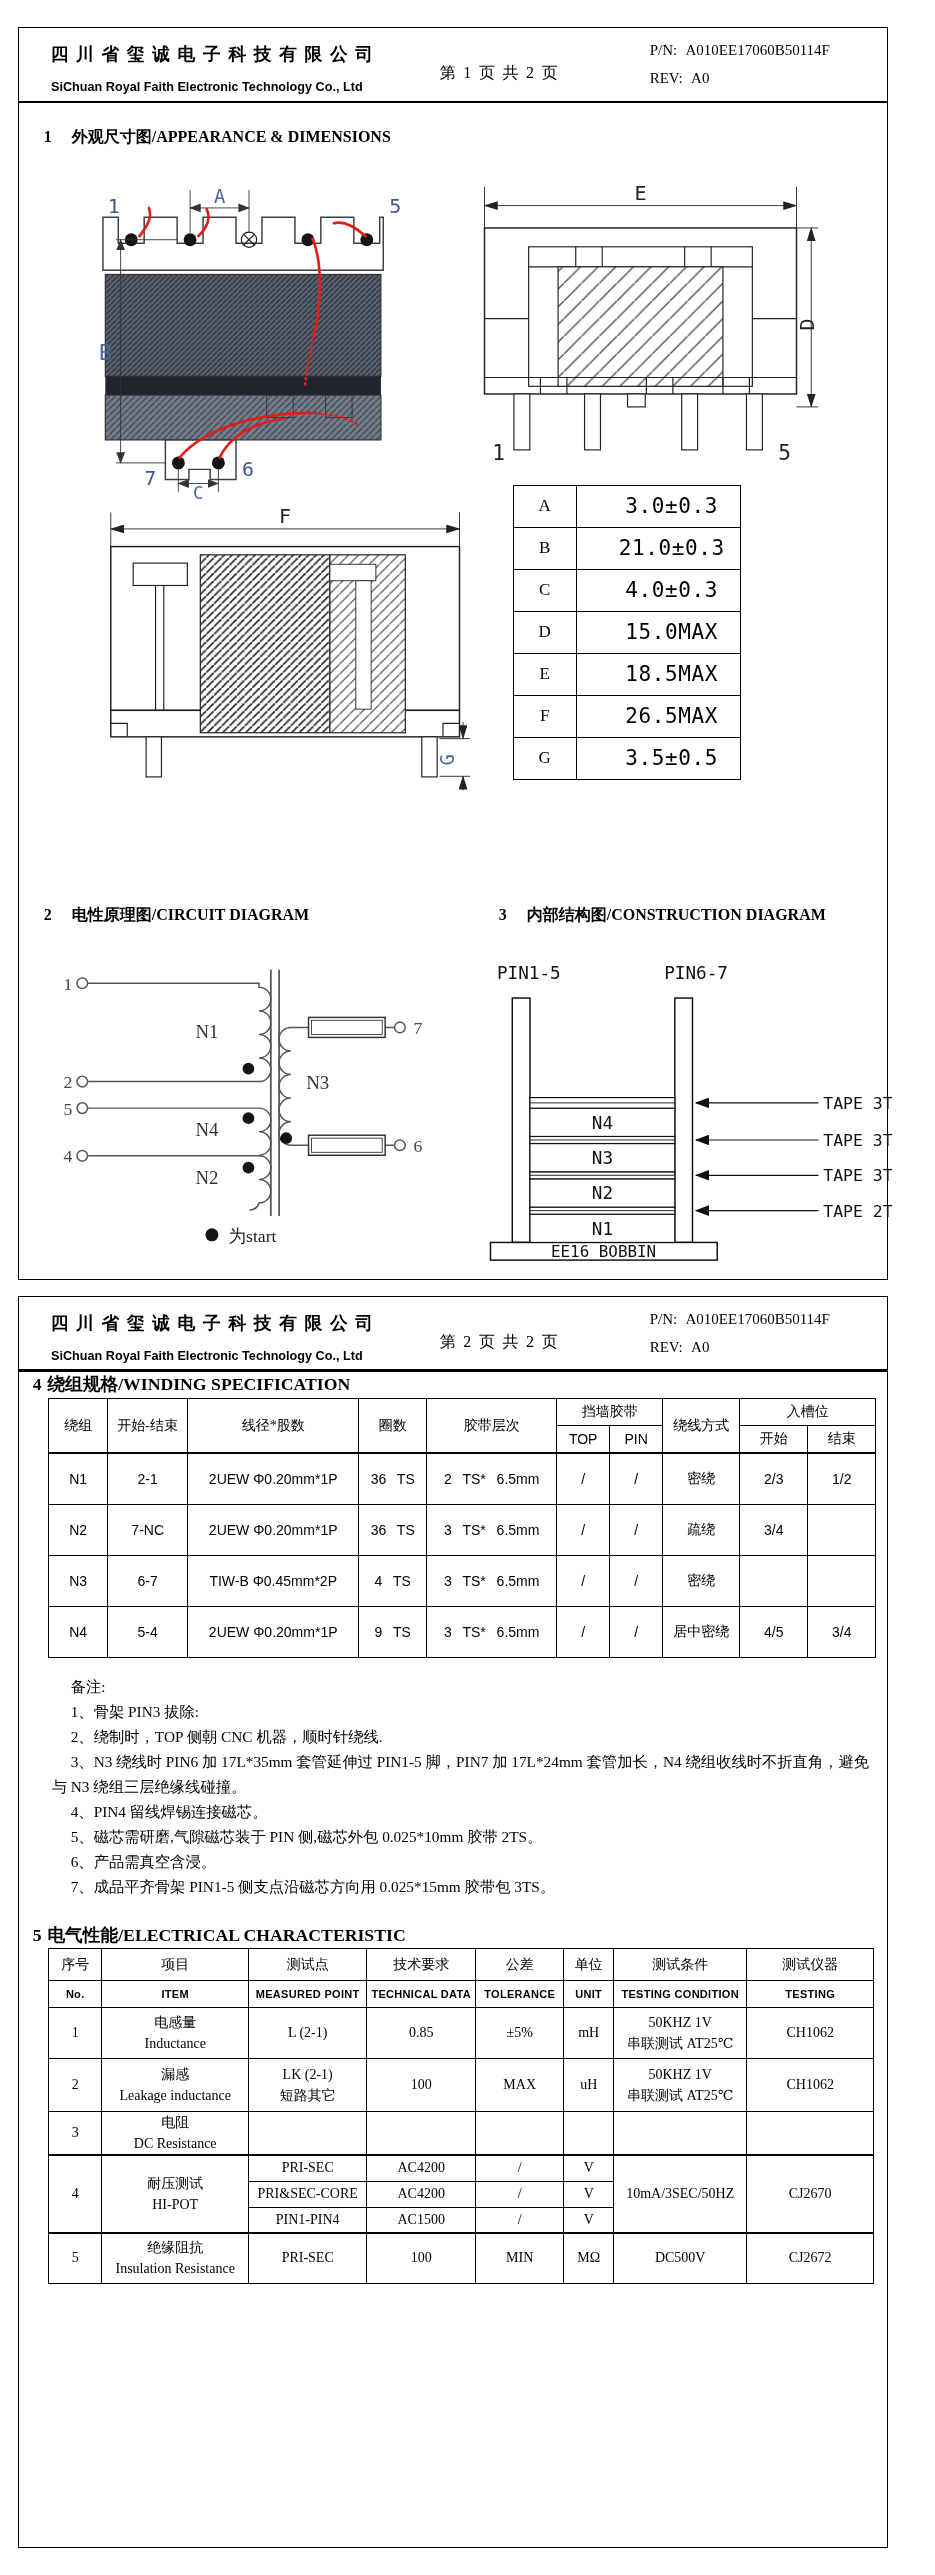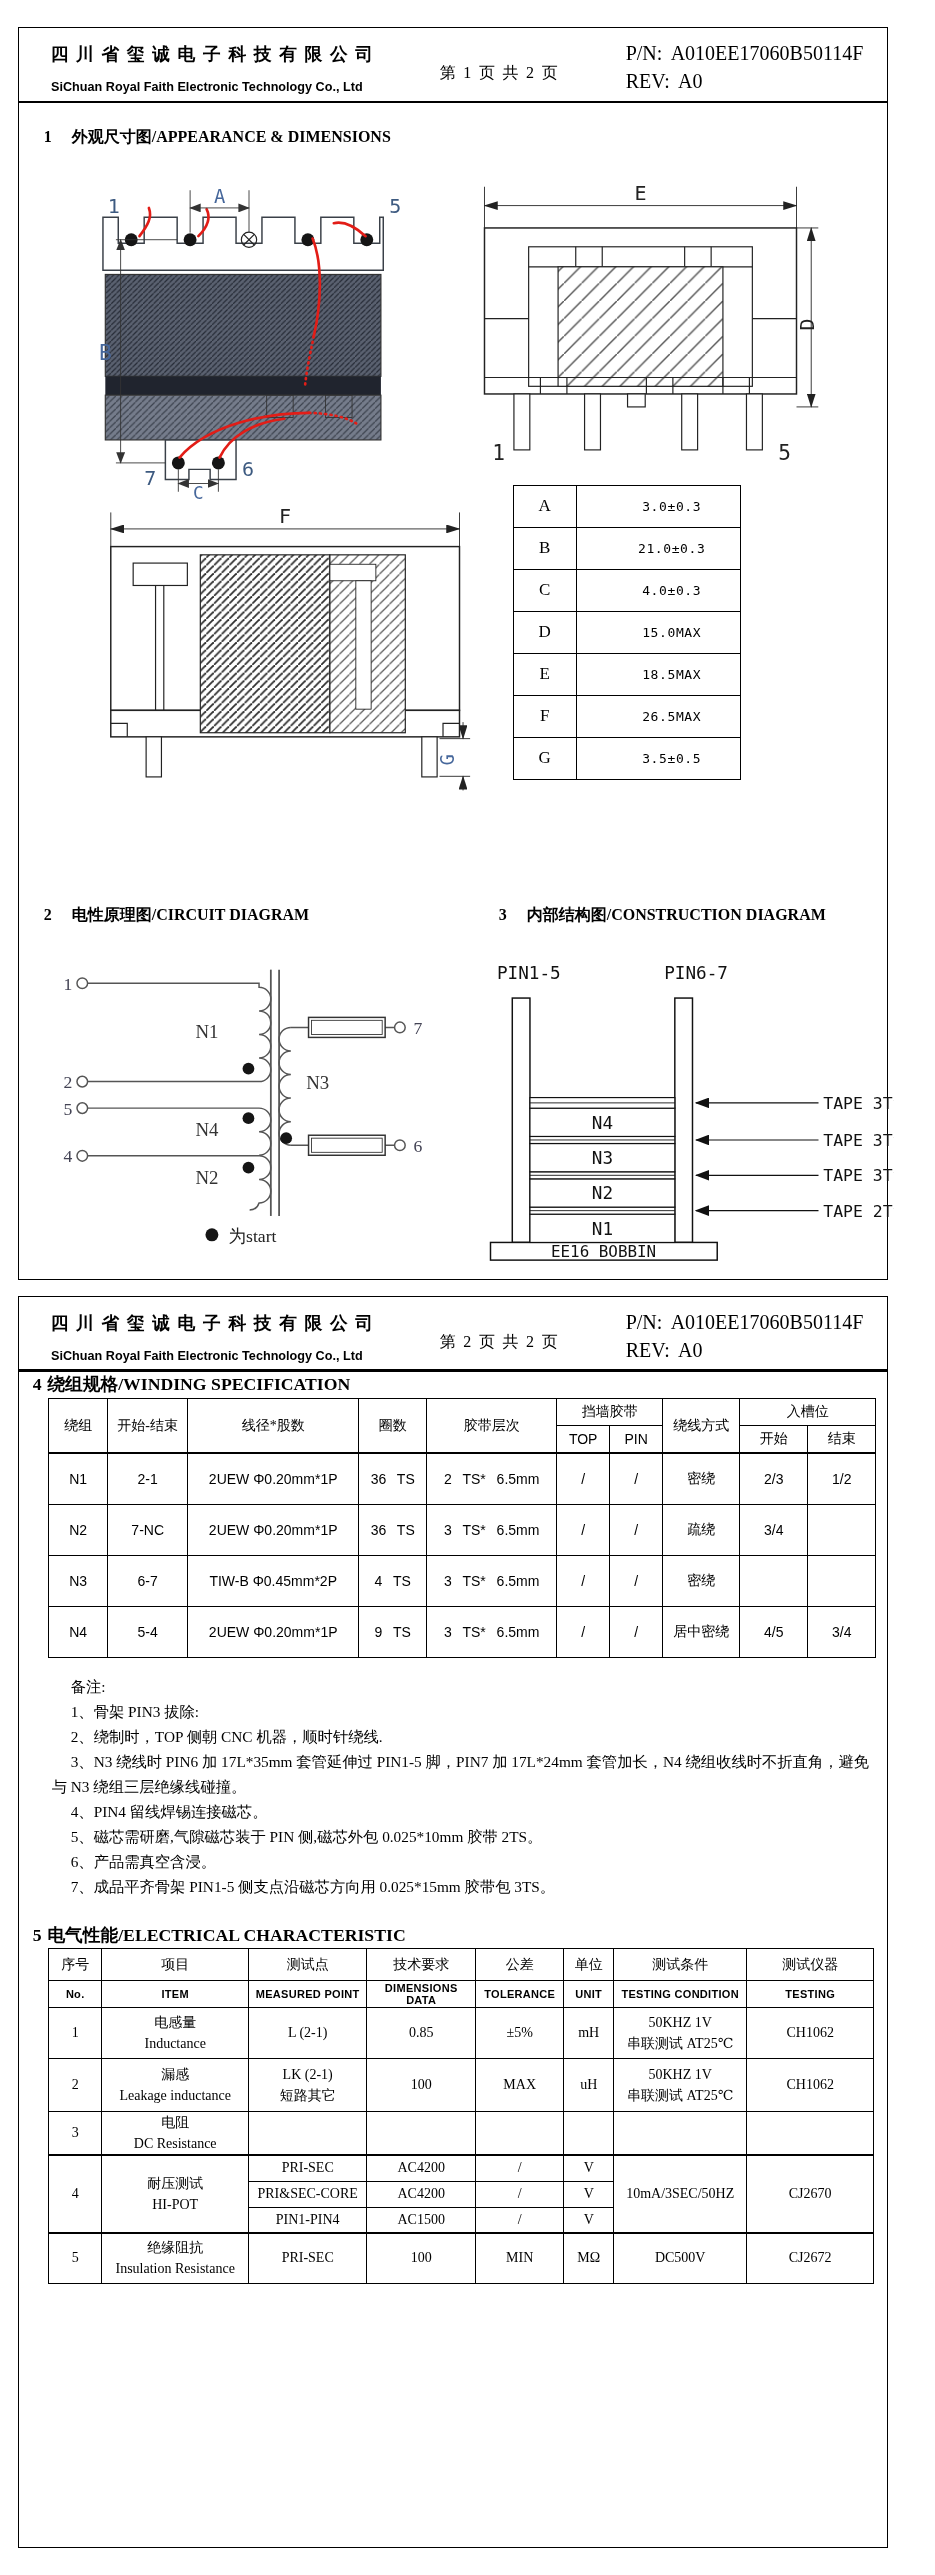--- a/index.html
+++ b/index.html
@@ -4,33 +4,33 @@
 <style>
   html,body{margin:0;padding:0;background:#fff;}
   body{width:935px;height:2576px;position:relative;font-family:"Liberation Serif","DejaVu Serif",serif;color:#000;}
   .serif{font-family:"Liberation Serif","DejaVu Serif",serif;}
   .abs{position:absolute;}
   .page{position:absolute;background:#fff;border:1.2px solid #000;}
   
   .co-cn{position:absolute;font-size:17.7px;font-weight:bold;letter-spacing:7.7px;white-space:nowrap;}
   .co-en{position:absolute;font-size:13.6px;font-weight:bold;transform:scaleX(.93);transform-origin:left;white-space:nowrap;font-family:"Liberation Sans","DejaVu Sans",sans-serif;}
   .pageind{position:absolute;font-size:16px;letter-spacing:1.8px;white-space:nowrap;}
-  .pnrow{position:absolute;font-size:20px;white-space:nowrap;}
+  .pnrow{position:absolute;font-size:15px;white-space:nowrap;margin-left:24px;}
   .pnrow .val{margin-left:8.3px;}
   .hdr-line{position:absolute;left:0;right:0;height:2.9px;background:#000;}
   
   .sec-title{position:absolute;font-size:16px;font-weight:bold;white-space:nowrap;}
   .sec-title .num{display:inline-block;margin-right:20px;}
   .big-title{position:absolute;font-size:17.7px;font-weight:bold;white-space:nowrap;}
   .big-title .num{display:inline-block;margin-right:5.9px;}
   
   .dims{position:absolute;border-collapse:collapse;table-layout:fixed;}
   .dims td{border:1.2px solid #000;text-align:center;vertical-align:middle;height:39px;}
   .dims td.k{font-size:17px;width:60px;}
-  .dims td.v{font-size:13px;width:134px;font-family:"DejaVu Sans Mono",monospace;letter-spacing:0.6px;padding-left:28px;}
+  .dims td.v{font-size:21px;width:134px;font-family:"DejaVu Sans Mono",monospace;letter-spacing:0.6px;padding-left:28px;}
   
   .wtable,.etable{position:absolute;border-collapse:collapse;table-layout:fixed;background:#fff;}
   .wtable th,.wtable td,.etable th,.etable td{border:1.2px solid #000;text-align:center;vertical-align:middle;padding:0 2.4px;font-weight:normal;}
   .wtable th{font-size:14px;height:26px;}
   .wtable td{font-size:14px;height:50px;font-family:"Liberation Sans","DejaVu Sans",sans-serif;}
   .wtable td.cn{font-family:"Liberation Serif","DejaVu Serif",serif;}
   .wtable .hb{border-bottom:2.9px solid #000;}
   .wtable .ws{word-spacing:7px;}
   .wtable th.lat{font-family:"Liberation Sans","DejaVu Sans",sans-serif;}
   
@@ -510,21 +510,21 @@
         <th>技术要求</th>
         <th>公差</th>
         <th>单位</th>
         <th>测试条件</th>
         <th>测试仪器</th>
       </tr>
       <tr class="hen" style="height:27px;">
         <th>No.</th>
         <th>ITEM</th>
         <th>MEASURED POINT</th>
-        <th>DIMENSIONS DATA</th>
+        <th>TECHNICAL DATA</th>
         <th>TOLERANCE</th>
         <th>UNIT</th>
         <th>TESTING CONDITION</th>
         <th>TESTING</th>
       </tr>
     </thead>
     <tbody>
       <tr style="height:51px;">
         <td>1</td>
         <td class="l2">

